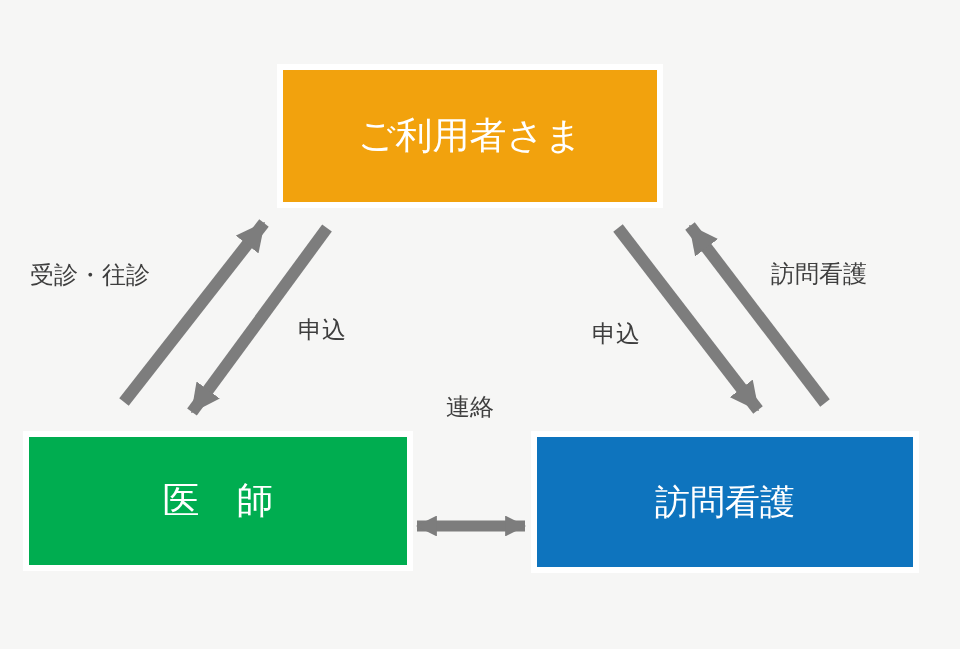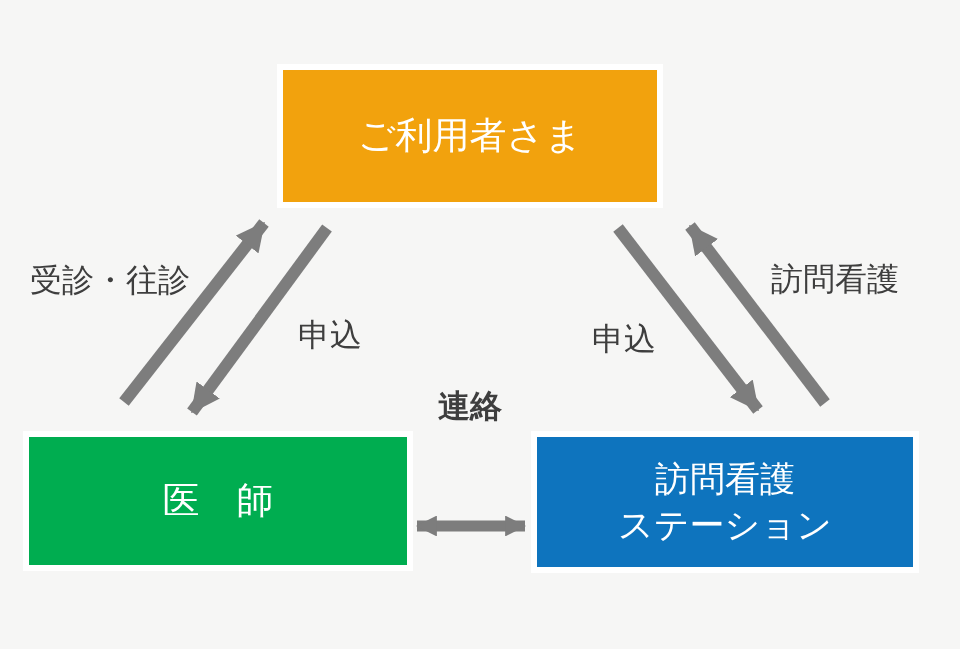--- a/index.html
+++ b/index.html
@@ -52,33 +52,32 @@
   }
   .node-station{
     left:531px;top:431px;width:388px;height:142px;
     background:var(--blue);
     font-size:35px;
     line-height:46px;
   }
   .edge-label{
     position:absolute;
     color:var(--label);
-    font-size:32px;
+    font-size:24px;
     white-space:nowrap;
   }
   .lbl-jushin{left:30px;top:259px;}
   .lbl-moshikomi-left{left:298px;top:314px;}
   .lbl-moshikomi-right{left:592px;top:318px;}
   .lbl-homon{left:771px;top:258px;}
   .lbl-center{
     left:397px;top:386px;width:146px;
     text-align:center;
     line-height:41px;
     white-space:normal;
-    font-weight:bold;
   }
   .lbl-center span{display:block;}
 </style>
 </head>
 <body>
 
 <div class="canvas">
 
   <svg class="arrow-layer" viewBox="0 0 960 649" xmlns="http://www.w3.org/2000/svg">
     <defs>
@@ -104,21 +103,20 @@
   <div class="node node-doctor">
     <span>医　師</span>
   </div>
 
   <div class="node node-user">
     <span>ご利用者さま</span>
   </div>
 
   <div class="node node-station">
     <span>訪問看護</span>
-    <span>ステーション</span>
   </div>
 
   <div class="edge-label lbl-jushin">受診・往診</div>
 
   <div class="edge-label lbl-moshikomi-left">申込</div>
 
   <div class="edge-label lbl-moshikomi-right">申込</div>
 
   <div class="edge-label lbl-homon">訪問看護</div>
 

